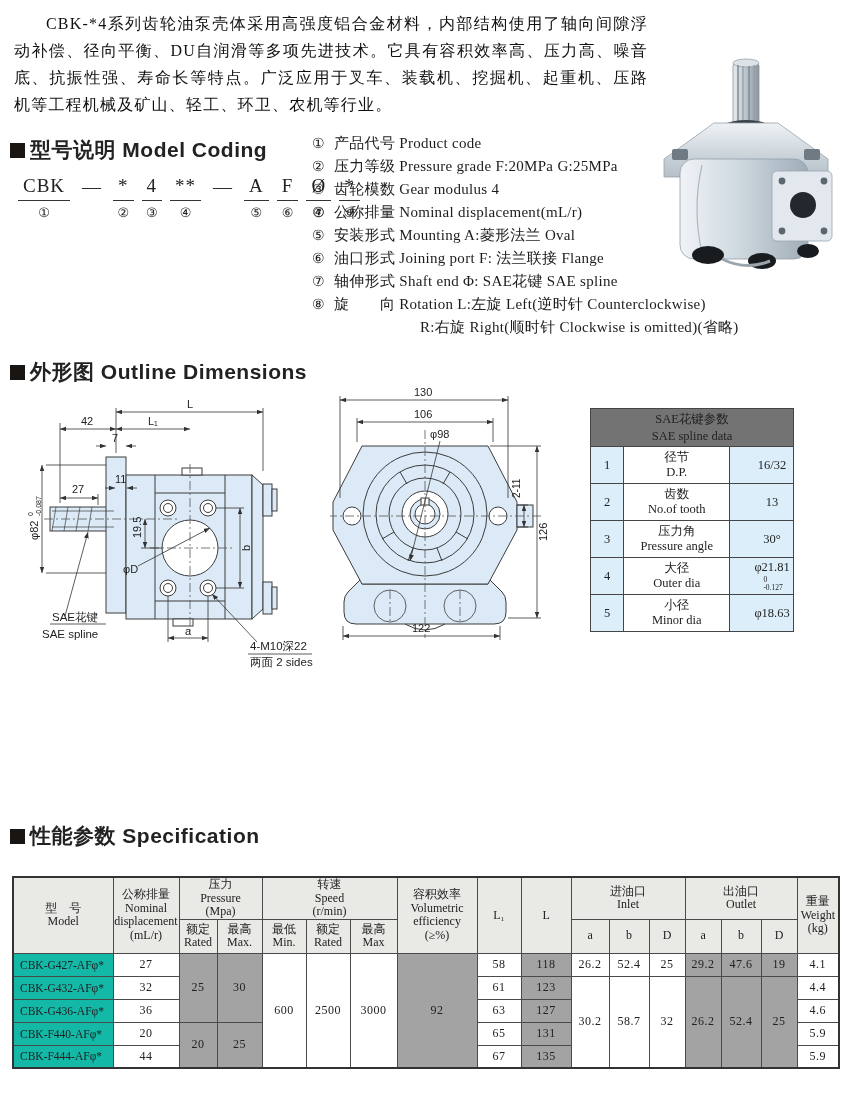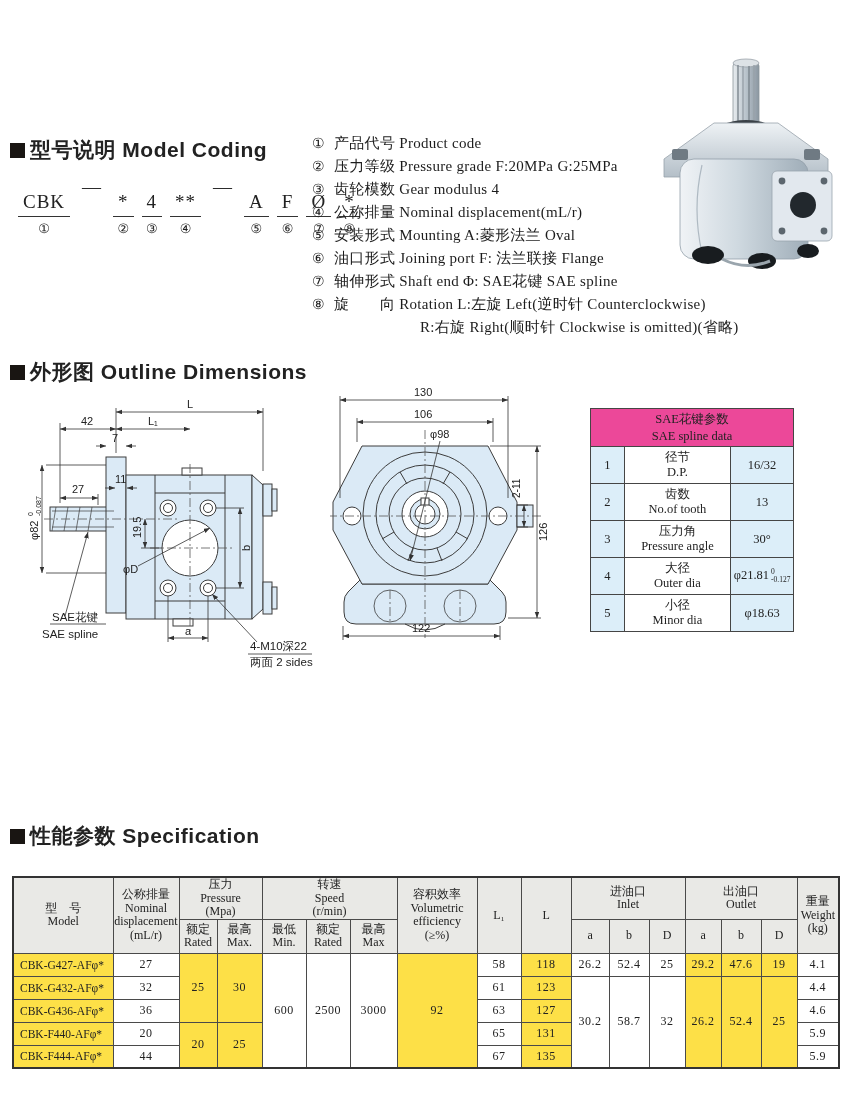--- a/index.html
+++ b/index.html
@@ -19,21 +19,21 @@
     position:absolute; display:flex; align-items:center; gap:5px;
     font-family:"Liberation Sans","DejaVu Sans",sans-serif;
     font-size:21px; font-weight:600; color:#222; letter-spacing:0.5px;
   }
   .sq { width:15px; height:15px; background:#191512; display:inline-block; }
   
   .code-row {
     position:absolute; left:14px; top:174px; display:flex; align-items:flex-start;
     font-size:19px; color:#222;
   }
-  .code-grp { display:flex; flex-direction:column; align-items:center; margin:16px 4px; }
+  .code-grp { display:flex; flex-direction:column; align-items:center; margin:0 4px; }
   .code-sym {
     border-bottom:1.5px solid #333; padding:0 5px 2px 5px; min-width:18px;
     text-align:center; letter-spacing:1px; line-height:24px;
   }
   .code-num { font-size:13px; margin-top:4px; }
   .code-dash { line-height:26px; margin:0 8px; }
   
   .mc-list { position:absolute; left:312px; top:132px; width:532px; font-size:15px; }
   .mc-item { display:flex; line-height:23px; letter-spacing:0.3px; }
   .mc-num { width:22px; flex:0 0 22px; font-size:14px; }
@@ -41,50 +41,51 @@
   
   .svgbox { position:absolute; }
   svg text { font-family:"Liberation Sans","DejaVu Sans",sans-serif; fill:#222; }
   
   .spline-table {
     position:absolute; left:590px; top:408px; width:204px;
     border-collapse:collapse; font-size:12.5px; text-align:center; color:#222;
   }
   .spline-table th, .spline-table td { border:1px solid #454545; }
   .spline-table th {
-    height:38px; background:#ec4899; font-weight:normal; line-height:17px; white-space:pre-line;
+    height:38px; background:#737373; font-weight:normal; line-height:17px; white-space:pre-line;
   }
   .spline-table td { height:37px; white-space:pre-line; line-height:15px; }
   .spline-table td.no   { width:30px; background:#dceef9; }
   .spline-table td.name { width:95px; background:#ffffff; }
-  .spline-table td.val  { width:56px; background:#dceef9; }
+  .spline-table td.val  { width:56px; background:#dceef9;padding-left:21px; }
   .tolstack { display:inline-flex; flex-direction:column; vertical-align:middle; margin-left:2px; }
   .tolstack i { font-style:normal; font-size:7.5px; line-height:8px; text-align:left; }
   
   .spec-table {
     position:absolute; left:12px; top:876px; width:826px; table-layout:fixed;
     border-collapse:collapse; font-size:12px; text-align:center; color:#222;
   }
   .spec-table th, .spec-table td { border:1px solid #4a4a4a; overflow:hidden; }
   .spec-table th {
     background:#e9e9e6; font-weight:normal; white-space:pre-line; line-height:13.5px;
   }
   .spec-table tr.h1 th { height:42px; }
   .spec-table tr.h2 th { height:34px; }
   .spec-table tr.h3 th { height:26px; }
   .spec-table td { height:23px; background:#fff; letter-spacing:0.5px; }
-  .spec-table td.blue { background:#fde047;margin-top:8px; }
-  .spec-table td.model { text-align:left; padding-left:6px; font-size:11.5px; letter-spacing:0; background:#fde047; }
+  .spec-table td.blue { background:#a3a3a3;margin-top:8px; }
+  .spec-table td.model { text-align:left; padding-left:6px; font-size:11.5px; letter-spacing:0; background:#14b8a6; }
   .spec-table { border:2px solid #333; }
 </style>
 </head>
 <body>
 
 <div class="page">
 
+  <p class="intro">CBK-*4系列齿轮油泵壳体采用高强度铝合金材料，内部结构使用了轴向间隙浮动补偿、径向平衡、DU自润滑等多项先进技术。它具有容积效率高、压力高、噪音底、抗振性强、寿命长等特点。广泛应用于叉车、装载机、挖掘机、起重机、压路机等工程机械及矿山、轻工、环卫、农机等行业。</p>
 
   <svg class="svgbox" style="left:650px; top:55px;" width="195" height="215" viewBox="0 0 195 215">
     <defs>
       <linearGradient id="gBody" x1="0" y1="0" x2="1" y2="0">
         <stop offset="0" stop-color="#f0f3f6"></stop>
           <stop offset="0.45" stop-color="#cfd9e0"></stop>
           <stop offset="1" stop-color="#9fadb8"></stop>
       </linearGradient>
       <linearGradient id="gShaft" x1="0" y1="0" x2="1" y2="0">
         <stop offset="0" stop-color="#e8ecef"></stop>

